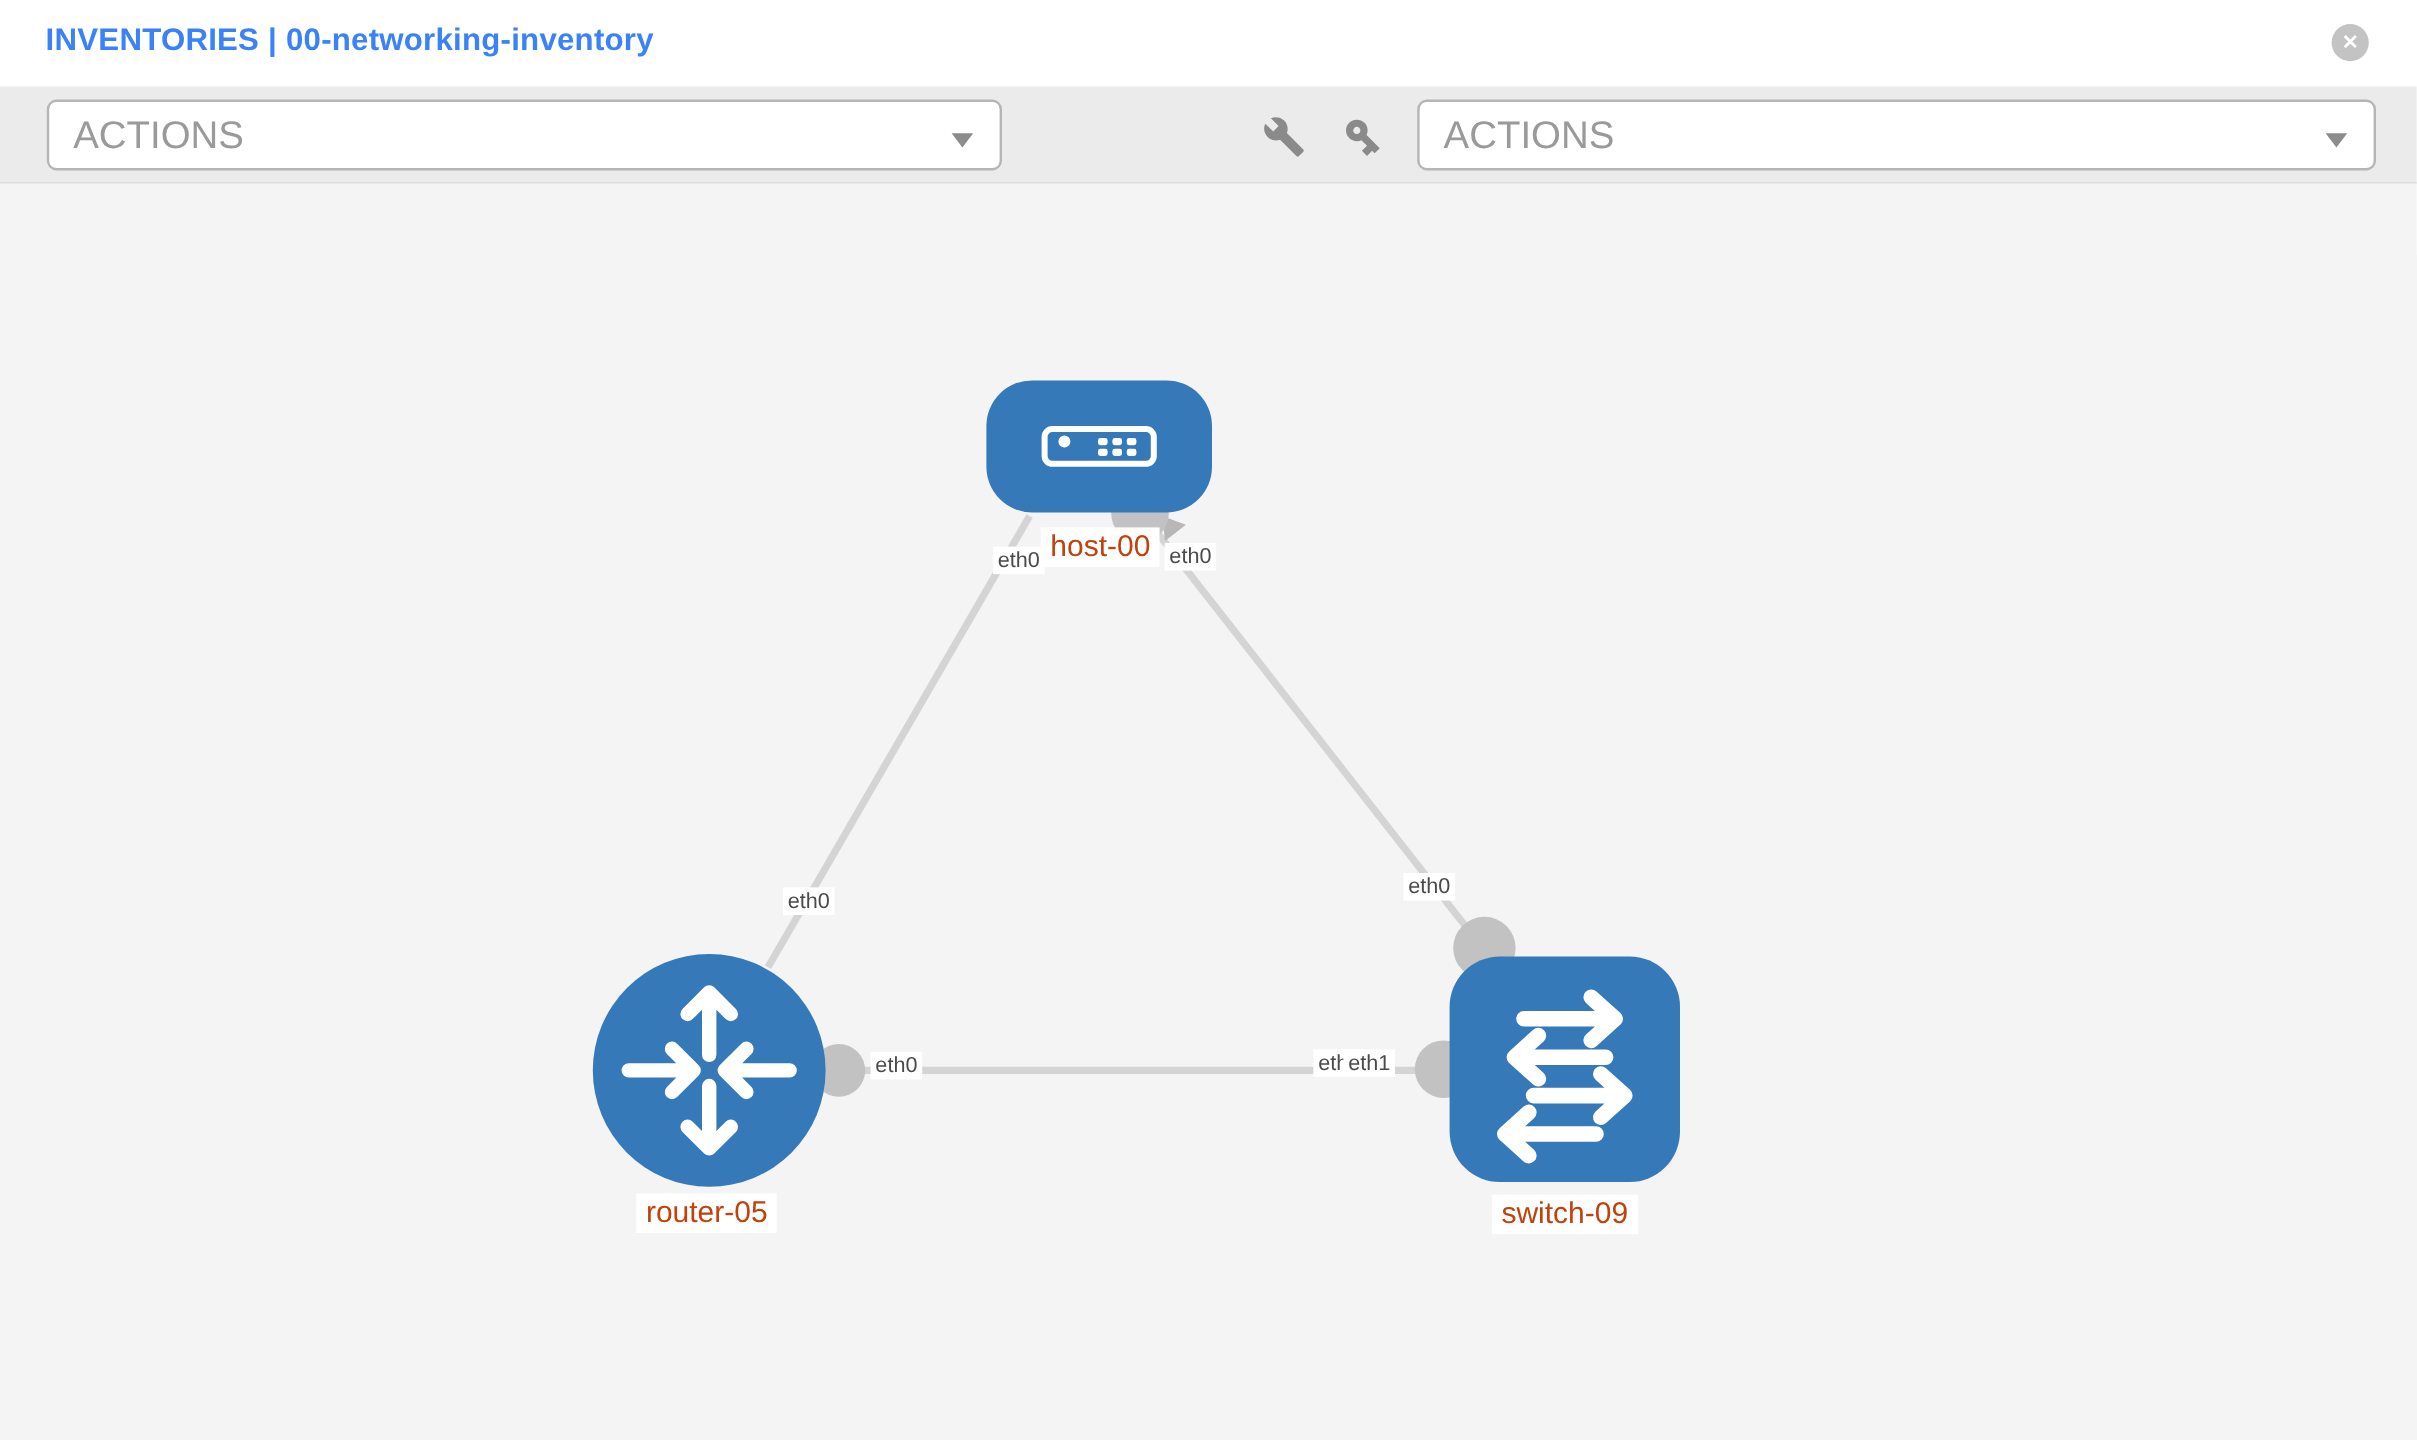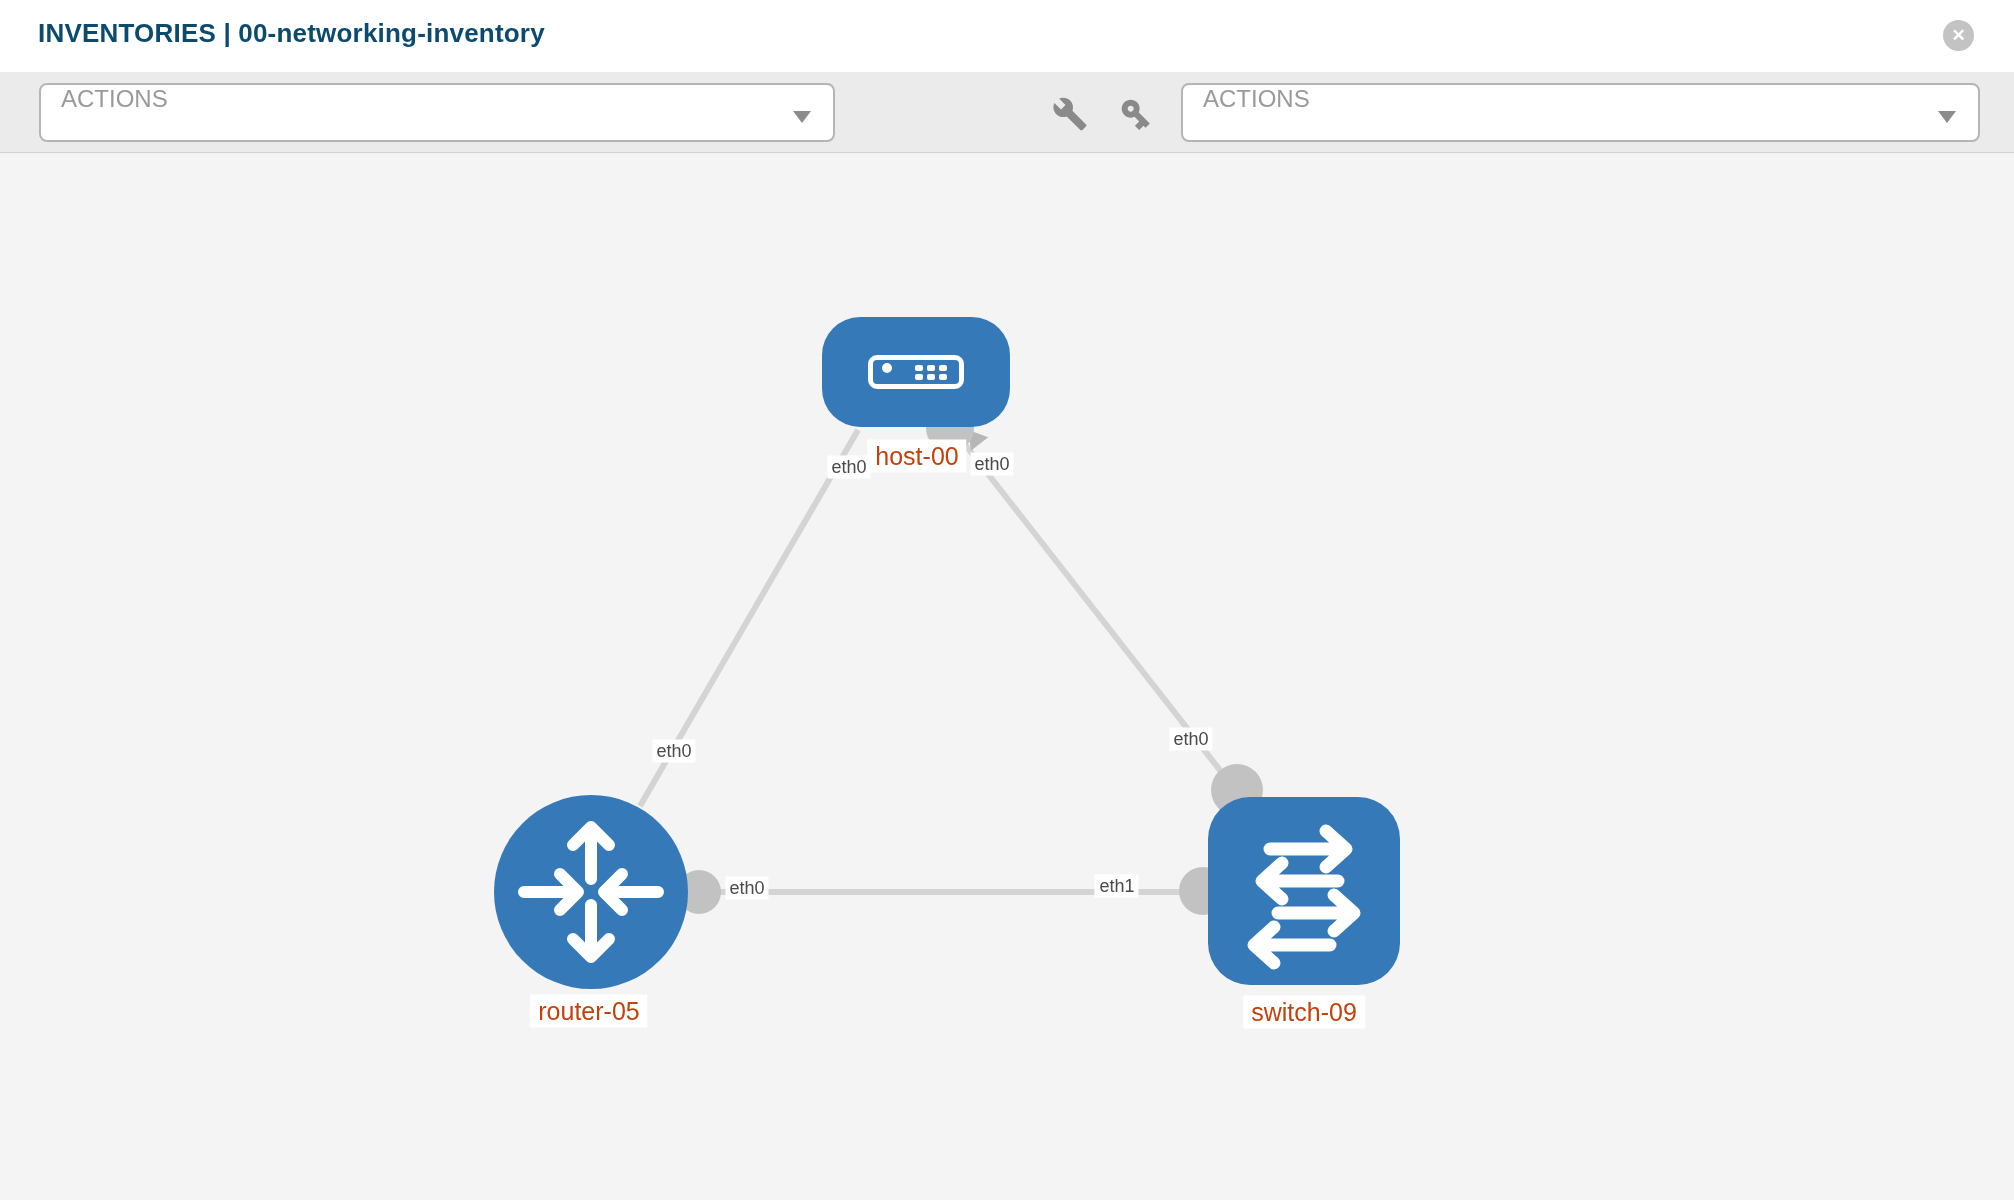--- a/index.html
+++ b/index.html
@@ -1,29 +1,29 @@
 <!DOCTYPE html>
 <html><head>
 <meta charset="utf-8">
 <style>
   * { margin:0; padding:0; box-sizing:border-box; }
   html,body { width:2014px; height:1200px; font-family:"Liberation Sans", sans-serif; }
   #app { position:relative; width:2014px; height:1200px; background:#fff; overflow:hidden; }
 
   
   .hdr { position:absolute; left:0; top:0; width:2014px; height:72px; background:#ffffff; }
-  .hdr-title { position:absolute; left:38px; top:18px; font-size:26px; font-weight:bold; color:#0c4a6e; letter-spacing:0.2px; }
+  .hdr-title { position:absolute; left:38px; top:18px; font-size:26px; font-weight:bold; color:#3b82f6; letter-spacing:0.2px; }
   .close-btn { position:absolute; right:40px; top:20px; width:31px; height:31px; border-radius:50%;
                background:#c3c3c3; color:#ffffff; font-size:17px; font-weight:bold; text-align:center;
                line-height:31px; cursor:pointer; }
 
   
   .tbar { position:absolute; left:0; top:72px; width:2014px; height:81px; background:#ebebeb; border-bottom:1px solid #d2d2d2; }
   .select-box { position:absolute; top:11px; height:59px; background:#ffffff; border:2px solid #b5b5b5; border-radius:8px;
-                display:flex; padding:0 20px; color:#9a9a9a; font-size:24px; }
+                display:flex; align-items:center; padding:0 20px; color:#9a9a9a; font-size:32px; }
   .actions-box { left:39px; width:796px; }
   .search-box { left:1181px; width:799px; }
   .caret { position:absolute; right:22px; top:26px; width:0; height:0;
            border-left:9px solid transparent; border-right:9px solid transparent; border-top:12px solid #8c8c8c; }
   .tool-icon { position:absolute; top:24px; width:36px; height:36px; cursor:pointer; }
   .tool-icon svg { width:36px; height:36px; fill:#8a8a8a; }
   .icon-wrench { left:1052px; }
   .icon-key { left:1118px; }
 
   
@@ -126,20 +126,20 @@
               <path d="M122 148 L48 148 M66 130 L46 148 L66 166"></path>
             </svg>
           </span>
         </div>
         <div class="if-label" style="left: 849px; top: 314px;">eth0</div>
         <div class="if-label" style="left: 992px; top: 311px;">eth0</div>
         <div class="if-label" style="left: 674px; top: 598px;">eth0</div>
         <div class="if-label" style="left: 1191px; top: 586px;">eth0</div>
         <div class="if-label" style="left: 747px; top: 735px;">eth0</div>
         <div class="if-label" style="left: 1116px; top: 733px;">eth0</div>
-        <div class="if-label" style="left: 1117px; top: 733px;">eth1</div>
+        <div class="if-label" style="left: 1141px; top: 733px;">eth1</div>
         <div class="node-label" style="left: 917px; top: 303px;">host-00</div>
         <div class="node-label" style="left: 589px; top: 858px;">router-05</div>
         <div class="node-label" style="left: 1304px; top: 859px;">switch-09</div>
       </div>
 
   </div>
 </div>
 
 </body></html>

